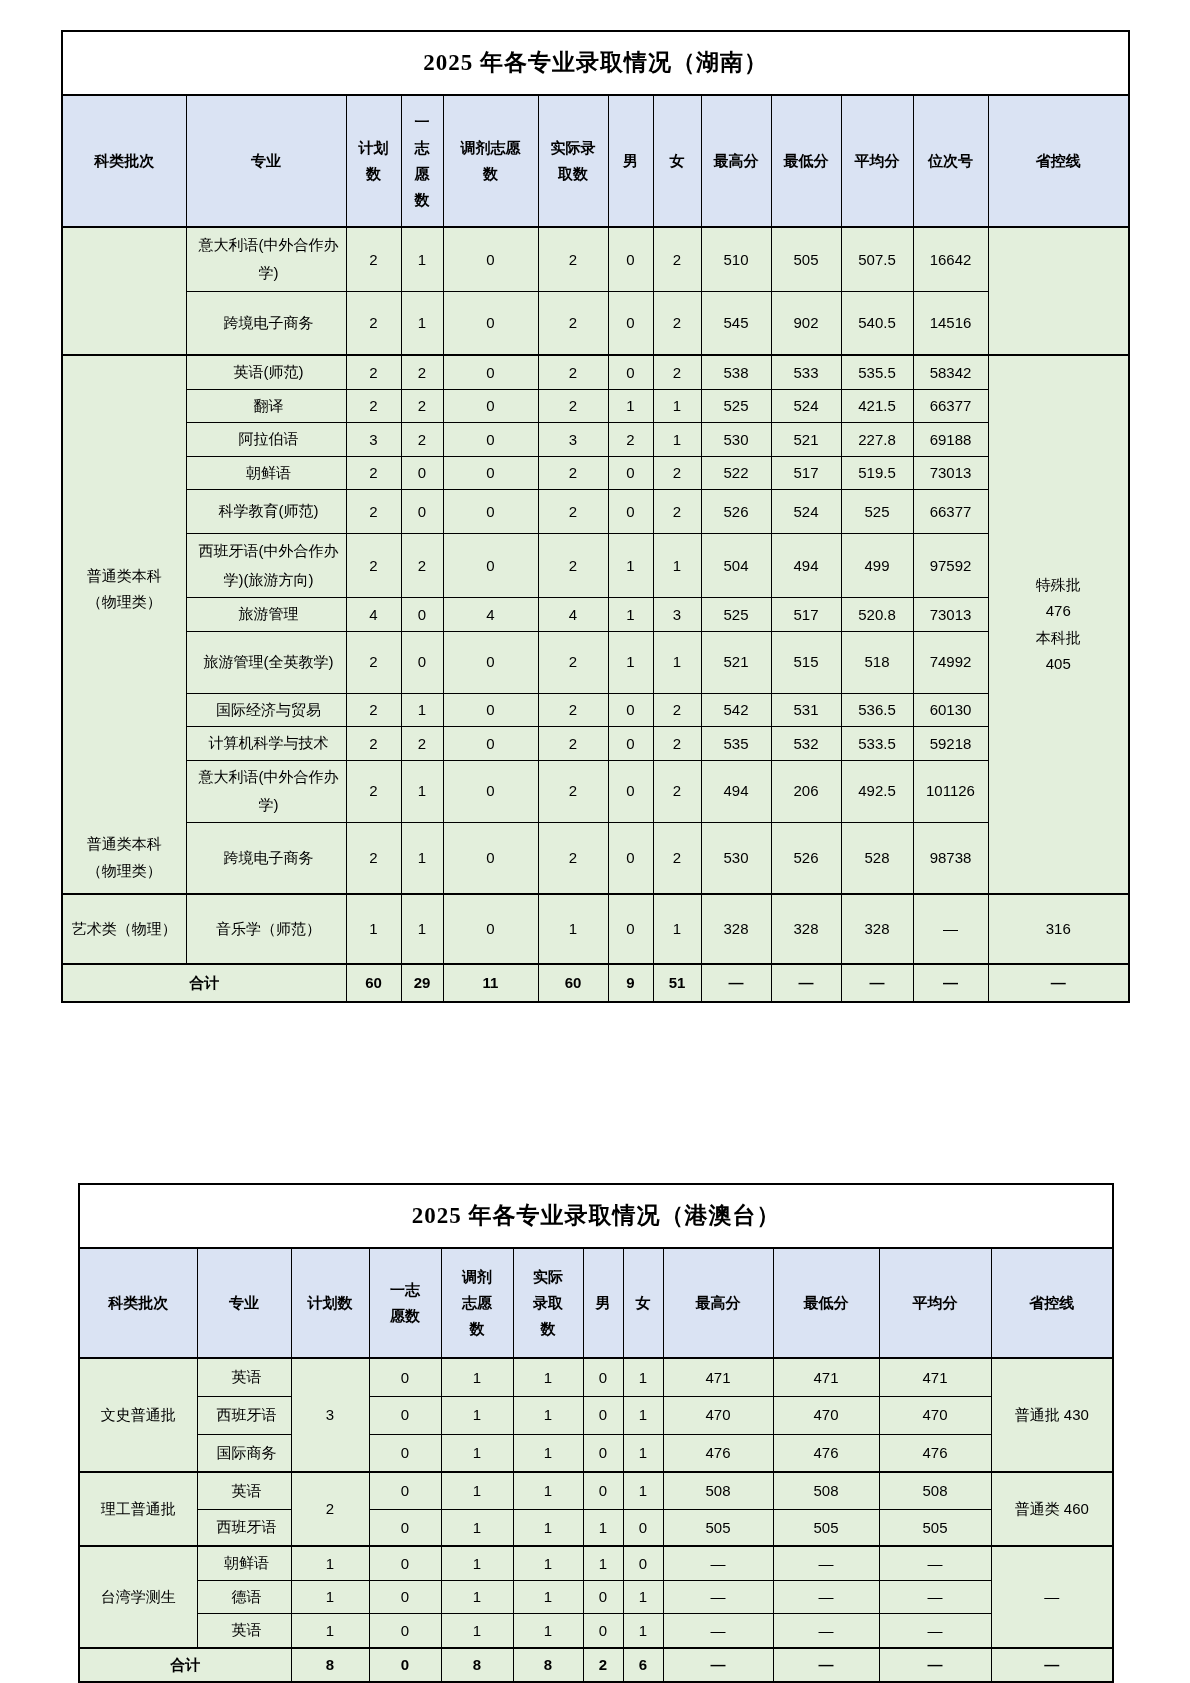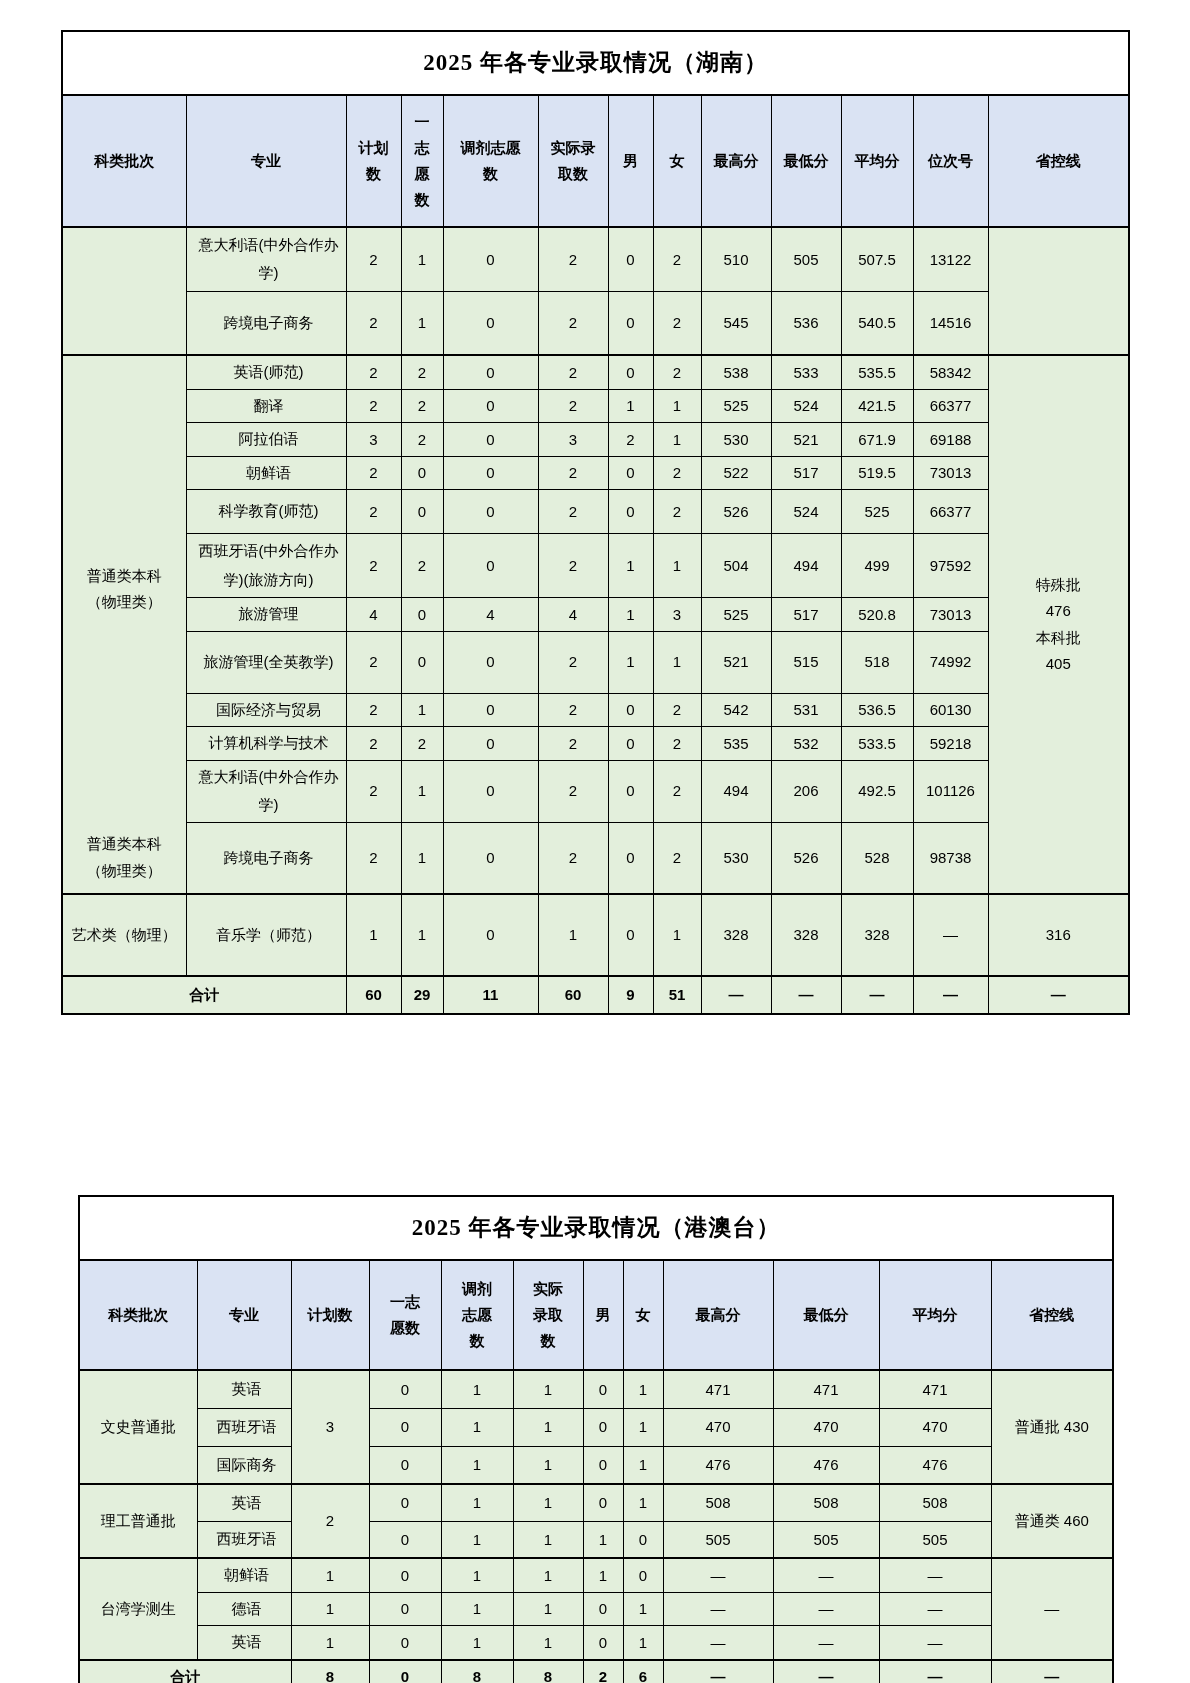--- a/index.html
+++ b/index.html
@@ -15,21 +15,21 @@
      border-bottom:2px solid #000;line-height:1.75;}
   .t1 tr.head-row{height:132px;}
   .t2 tr.head-row{height:110px;}
   .mj{text-align:center;padding-left:9px;line-height:1.9;}
   .cat,.ctrl{white-space:pre-line;line-height:1.75;}
   .gt td{border-top:2px solid #000;}
   .bbh{border-bottom-style:hidden;}
   .bth{border-top-style:hidden;}
   tr.total-row td{font-weight:bold;}
   .h32{height:32px}.h33{height:33px}.h34{height:34px}.h37{height:37px}.h38{height:38px}
-  .h44{height:44px}.h57{height:57px}.h62{height:62px}.h64{height:64px}.h72{height:72px}.h78{height:82px}
+  .h44{height:44px}.h57{height:57px}.h62{height:62px}.h64{height:64px}.h72{height:72px}.h78{height:70px}
 </style>
 </head>
 <body>
 
 <table class="t1">
 <colgroup>
       <col style="width:124px">
       <col style="width:160px">
       <col style="width:55px">
       <col style="width:42px">
@@ -73,33 +73,33 @@
   <td class="mj">意大利语(中外合作办学)</td>
   <td>2</td>
   <td>1</td>
   <td>0</td>
   <td>2</td>
   <td>0</td>
   <td>2</td>
   <td>510</td>
   <td>505</td>
   <td>507.5</td>
-  <td>13122</td>
+  <td>16642</td>
   <td class="ctrl" rowspan="2"></td>
 </tr>
 <tr class="h64">
   <td class="mj">跨境电子商务</td>
   <td>2</td>
   <td>1</td>
   <td>0</td>
   <td>2</td>
   <td>0</td>
   <td>2</td>
   <td>545</td>
-  <td>536</td>
+  <td>902</td>
   <td>540.5</td>
   <td>14516</td>
 </tr>
 <tr class="h32 gt">
   <td class="cat bbh" rowspan="11">普通类本科
 （物理类）</td>
   <td class="mj">英语(师范)</td>
   <td>2</td>
   <td>2</td>
   <td>0</td>
@@ -131,21 +131,21 @@
 <tr class="h32">
   <td class="mj">阿拉伯语</td>
   <td>3</td>
   <td>2</td>
   <td>0</td>
   <td>3</td>
   <td>2</td>
   <td>1</td>
   <td>530</td>
   <td>521</td>
-  <td>671.9</td>
+  <td>227.8</td>
   <td>69188</td>
 </tr>
 <tr class="h32">
   <td class="mj">朝鲜语</td>
   <td>2</td>
   <td>0</td>
   <td>0</td>
   <td>2</td>
   <td>0</td>
   <td>2</td>

